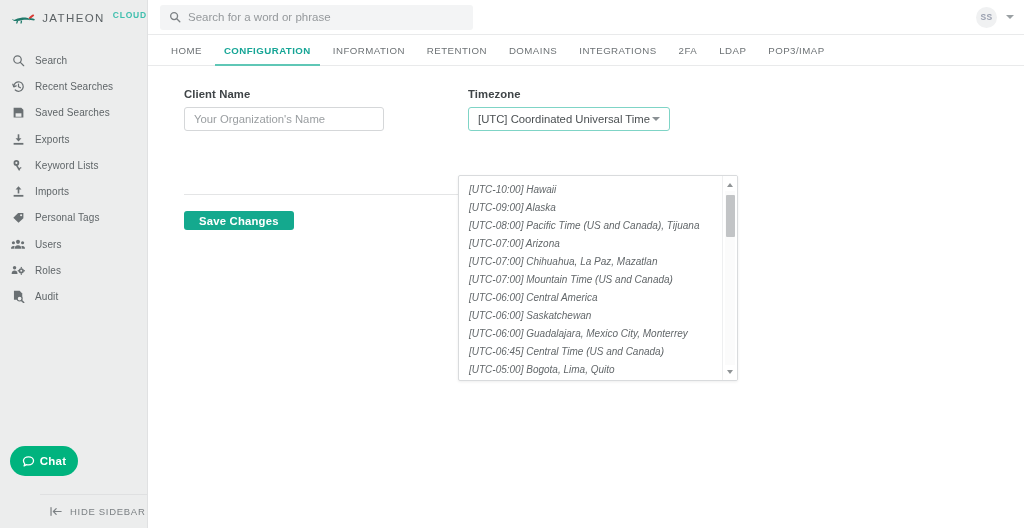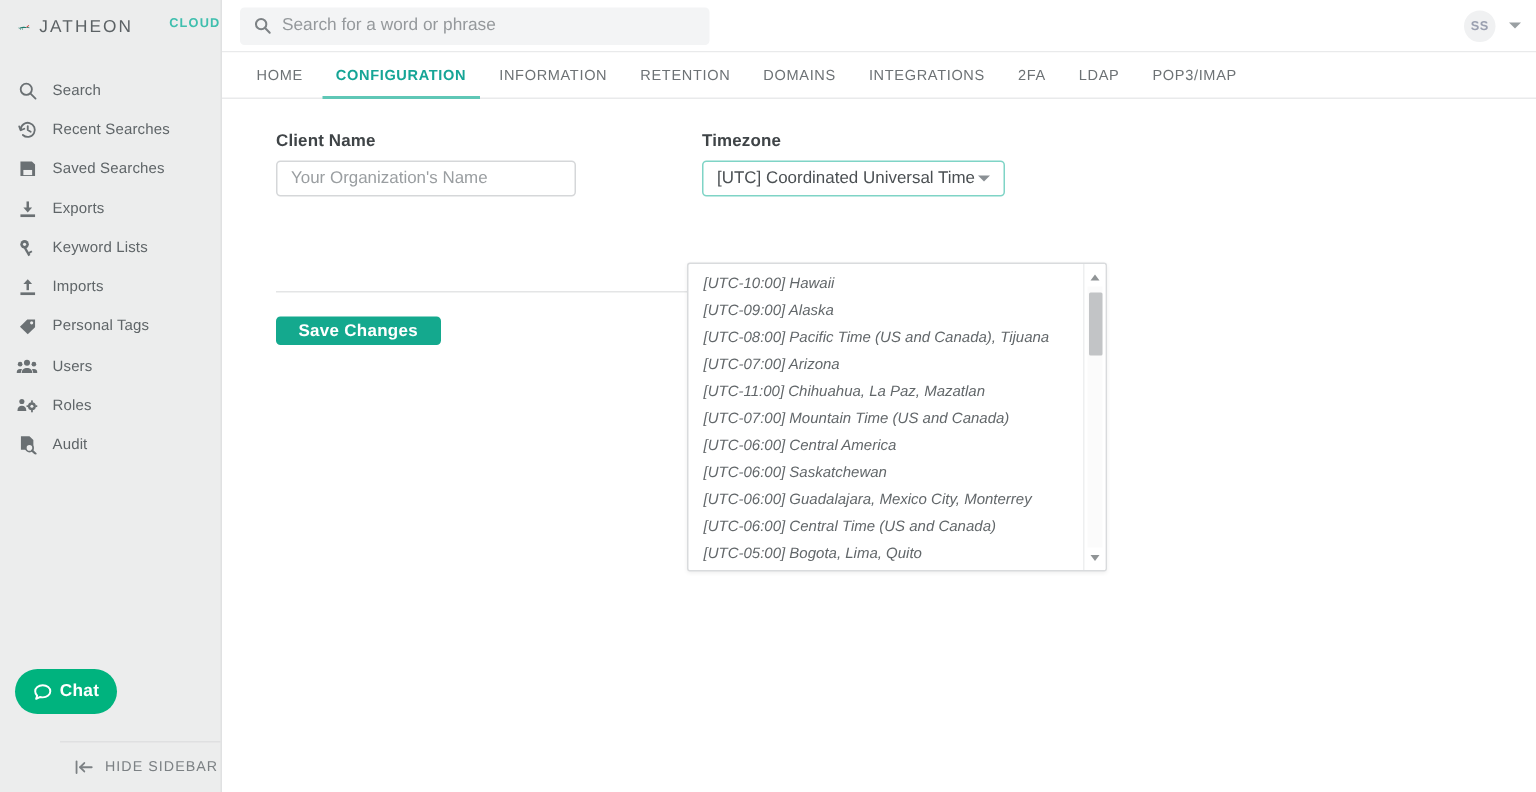--- a/index.html
+++ b/index.html
@@ -44,21 +44,21 @@
     font-size: 11.5px;
     letter-spacing: 1.4px;
     color: #5c6265;
     font-weight: 400;
   }
   .brand-cloud {
     font-size: 8.5px;
     letter-spacing: 0.8px;
     color: #3fbfae;
     font-weight: 700;
-    margin-left: 18px;
+    margin-left: 2px;
     position: relative;
     top: -3px;
   }
 
   .nav-list {
     margin-top: 12px;
     display: flex;
     flex-direction: column;
   }
   .nav-item {
@@ -610,26 +610,26 @@
       <div class="divider"></div>
 
       <button class="save-btn">Save Changes</button>
 
       <div class="dropdown">
         <div class="dd-options">
           <div class="dd-option">[UTC-10:00] Hawaii</div>
           <div class="dd-option">[UTC-09:00] Alaska</div>
           <div class="dd-option">[UTC-08:00] Pacific Time (US and Canada), Tijuana</div>
           <div class="dd-option">[UTC-07:00] Arizona</div>
-          <div class="dd-option">[UTC-11:00] Chihuahua, La Paz, Mazatlan</div>
+          <div class="dd-option">[UTC-07:00] Chihuahua, La Paz, Mazatlan</div>
           <div class="dd-option">[UTC-07:00] Mountain Time (US and Canada)</div>
           <div class="dd-option">[UTC-06:00] Central America</div>
           <div class="dd-option">[UTC-06:00] Saskatchewan</div>
           <div class="dd-option">[UTC-06:00] Guadalajara, Mexico City, Monterrey</div>
-          <div class="dd-option">[UTC-06:00] Central Time (US and Canada)</div>
+          <div class="dd-option">[UTC-06:45] Central Time (US and Canada)</div>
           <div class="dd-option">[UTC-05:00] Bogota, Lima, Quito</div>
         </div>
         <div class="dd-scrollbar">
           <div class="sb-track"></div>
           <div class="sb-arrow up">
             <span class="sb-tri-up"></span>
           </div>
           <div class="sb-thumb"></div>
           <div class="sb-arrow down">
             <span class="sb-tri-down"></span>

